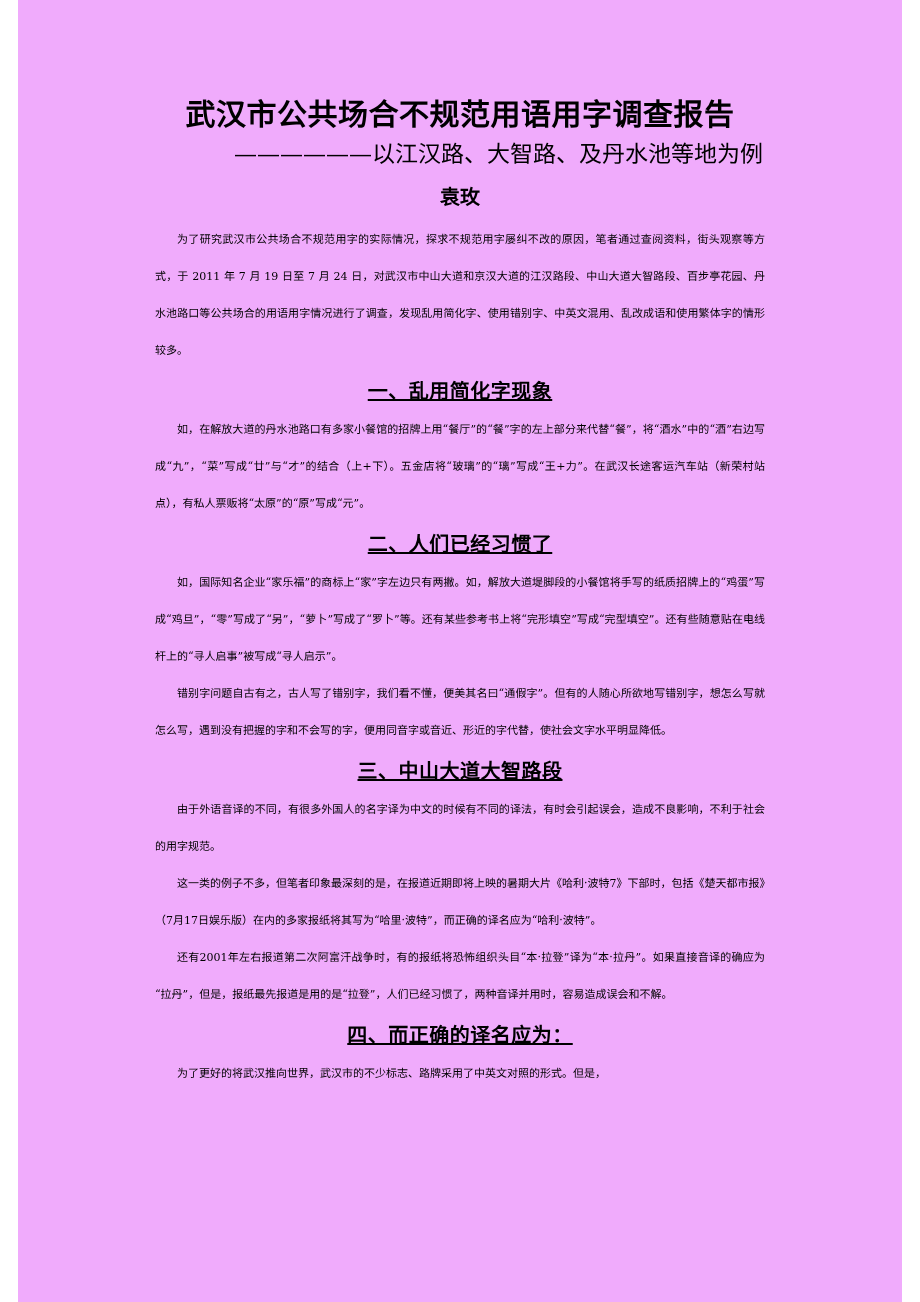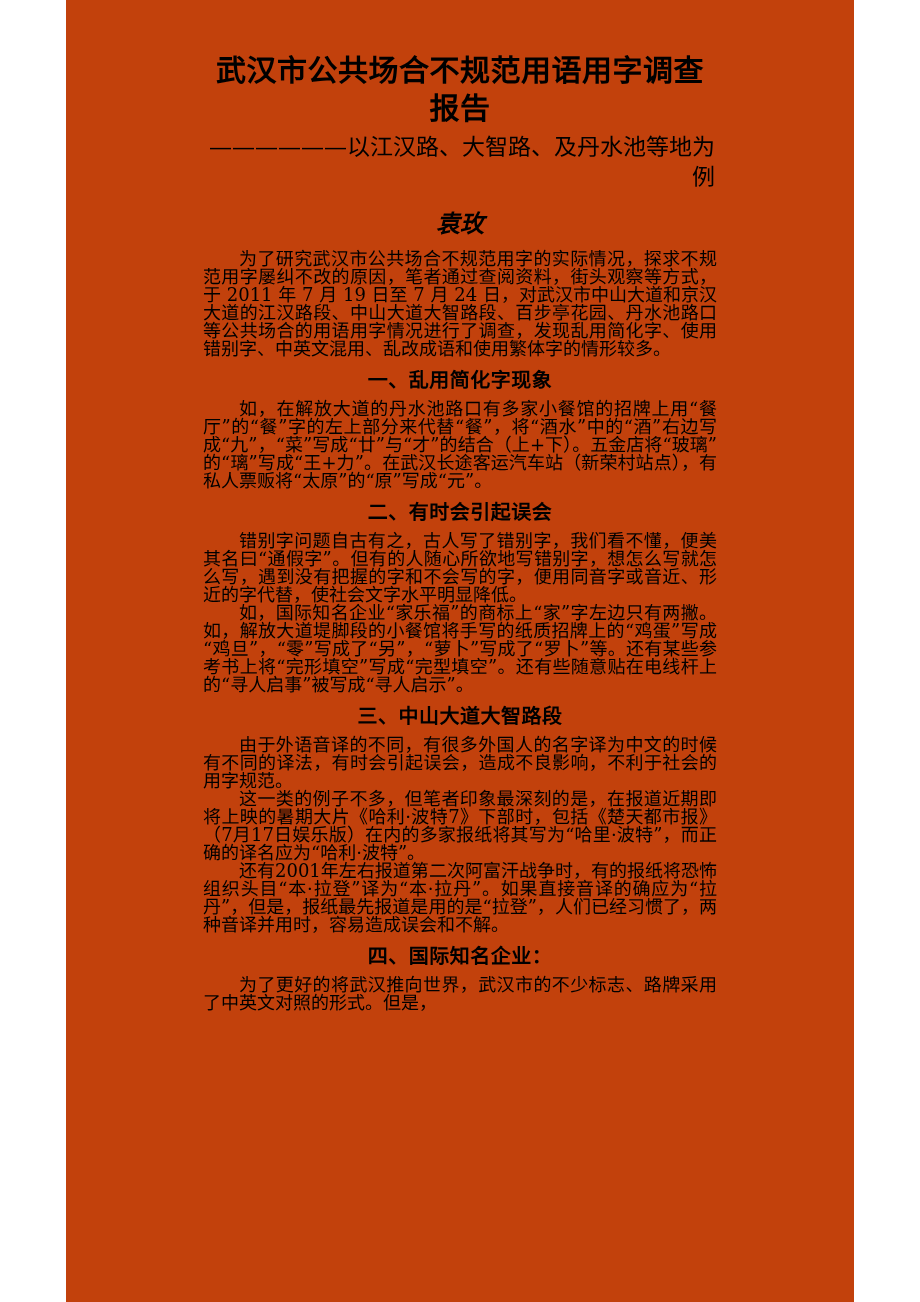--- a/index.html
+++ b/index.html
@@ -7,26 +7,26 @@
     margin: 0;
     padding: 0;
     background: #ffffff;
   }
   body {
     font-family: "DejaVu Serif", "Liberation Serif", serif;
     color: #000000;
   }
   .page {
     position: relative;
-    width: 788px;
+    width: 884px;
     height: 1302px;
     margin: 0 auto;
-    background: #c2410c;
+    background: #f0abfc;
     box-sizing: border-box;
-    padding: 52px 137px 0 137px;
+    padding: 96px 137px 0 137px;
     overflow: hidden;
   }
   .doc-title {
     font-size: 30px;
     font-weight: bold;
     text-align: center;
     line-height: 1.25;
     letter-spacing: 0.5px;
     margin: 0 0 6px 0;
     font-family: "DejaVu Serif", "Liberation Serif", serif;
@@ -34,44 +34,44 @@
   .doc-subtitle {
     font-size: 23px;
     font-weight: normal;
     text-align: right;
     line-height: 1.3;
     margin: 0 0 14px 0;
     padding-right: 2px;
     letter-spacing: 0px;
   }
   .doc-author {
-    font-size: 24px;
+    font-size: 20px;
     font-weight: bold;
     text-align: center;
     line-height: 1.4;
     margin: 0 0 10px 0;
-    font-style: italic;
   }
   p.body-par {
-    font-size: 18px;
-    line-height: 18px;
+    font-size: 11px;
+    line-height: 37px;
     text-align: justify;
     text-justify: inter-ideograph;
     margin: 0;
     text-indent: 2em;
     letter-spacing: 0px;
     word-break: break-all;
   }
   h2.section-head {
     font-size: 20px;
     font-weight: bold;
     text-align: center;
     line-height: 1.35;
     margin: 9px 0 6px 0;
     letter-spacing: 0.5px;
+    text-decoration: underline;
   }
   .b {
     font-weight: bold;
   }
 </style>
 </head>
 <body>
 
 <div class="page">
 
@@ -79,24 +79,24 @@
 
   <div class="doc-subtitle">——————以江汉路、大智路、及丹水池等地为例</div>
 
   <div class="doc-author">袁玫</div>
 
   <p class="body-par">为了研究武汉市公共场合不规范用字的实际情况，探求不规范用字屡纠不改的原因，笔者通过查阅资料，街头观察等方式，于 2011 年 7 月 19 日至 7 月 24 日，对武汉市中山大道和京汉大道的江汉路段、中山大道大智路段、百步亭花园、丹水池路口等公共场合的用语用字情况进行了调查，发现乱用简化字、使用错别字、中英文混用、乱改成语和使用繁体字的情形较多。</p>
 
   <div id="sections-container">
       <h2 class="section-head">一、乱用简化字现象</h2>
       <p class="body-par"><span>如，在解放大道的丹水池路口有多家小餐馆的招牌上用“餐厅”的“餐”字的左上部分来代替“餐”，将“酒水”中的“酒”右边写成“九”，“菜”写成“廿”与“才”的结合（上+下）。五金店将“玻璃”的“璃”写成“王+力”。在武汉长途客运汽车站（新荣村站点），有私人票贩将“太原”的“原”写成“元”。</span></p>
-      <h2 class="section-head">二、有时会引起误会</h2>
+      <h2 class="section-head">二、人们已经习惯了</h2>
+      <p class="body-par"><span>如，国际知名企业“家乐福”的商标上“家”字左边只有两撇。如，解放大道堤脚段的小餐馆将手写的纸质招牌上的“鸡蛋”写成“鸡旦”，“零”写成了“另”，“萝卜”写成了“罗卜”等。还有某些参考书上将“完形填空”写成“完型填空”。还有些随意贴在电线杆上的“寻人启事”被写成“寻人启示”。</span></p>
       <p class="body-par"><span>错别字问题自古有之，古人写了错别字，我们看不懂，便美其名曰“通假字”。但有的人随心所欲地写错别字，想怎么写就怎么写，遇到没有把握的字和不会写的字，便用同音字或音近、形近的字代替，使社会文字水平明显降低。</span></p>
-      <p class="body-par"><span>如，国际知名企业“家乐福”的商标上“家”字左边只有两撇。如，解放大道堤脚段的小餐馆将手写的纸质招牌上的“鸡蛋”写成“鸡旦”，“零”写成了“另”，“萝卜”写成了“罗卜”等。还有某些参考书上将“完形填空”写成“完型填空”。还有些随意贴在电线杆上的“寻人启事”被写成“寻人启示”。</span></p>
       <h2 class="section-head">三、中山大道大智路段</h2>
       <p class="body-par"><span>由于外语音译的不同，有很多外国人的名字译为中文的时候有不同的译法，有时会引起误会，造成不良影响，不利于社会的用字规范。</span></p>
       <p class="body-par"><span>这一类的例子不多，但笔者印象最深刻的是，在报道近期即将上映的暑期大片《哈利·波特7》下部时，包括《楚天都市报》（7月17日娱乐版）在内的多家报纸将其写为“哈里·波特”，而正确的译名应为“哈利·波特”。</span></p>
       <p class="body-par"><span>还有2001年左右报道第二次阿富汗战争时，有的报纸将恐怖组织头目“本·拉登”译为“本·拉丹”。如果直接音译的确应为“拉丹”，但是，报纸最先报道是用的是“拉登”，人们已经习惯了，两种音译并用时，容易造成误会和不解。</span></p>
-      <h2 class="section-head">四、国际知名企业：</h2>
+      <h2 class="section-head">四、而正确的译名应为：</h2>
       <p class="body-par"><span>为了更好的将武汉推向世界，武汉市的不少标志、路牌采用了中英文对照的形式。但是，</span></p>
     </div>
 
 </div>
 
 </body></html>

